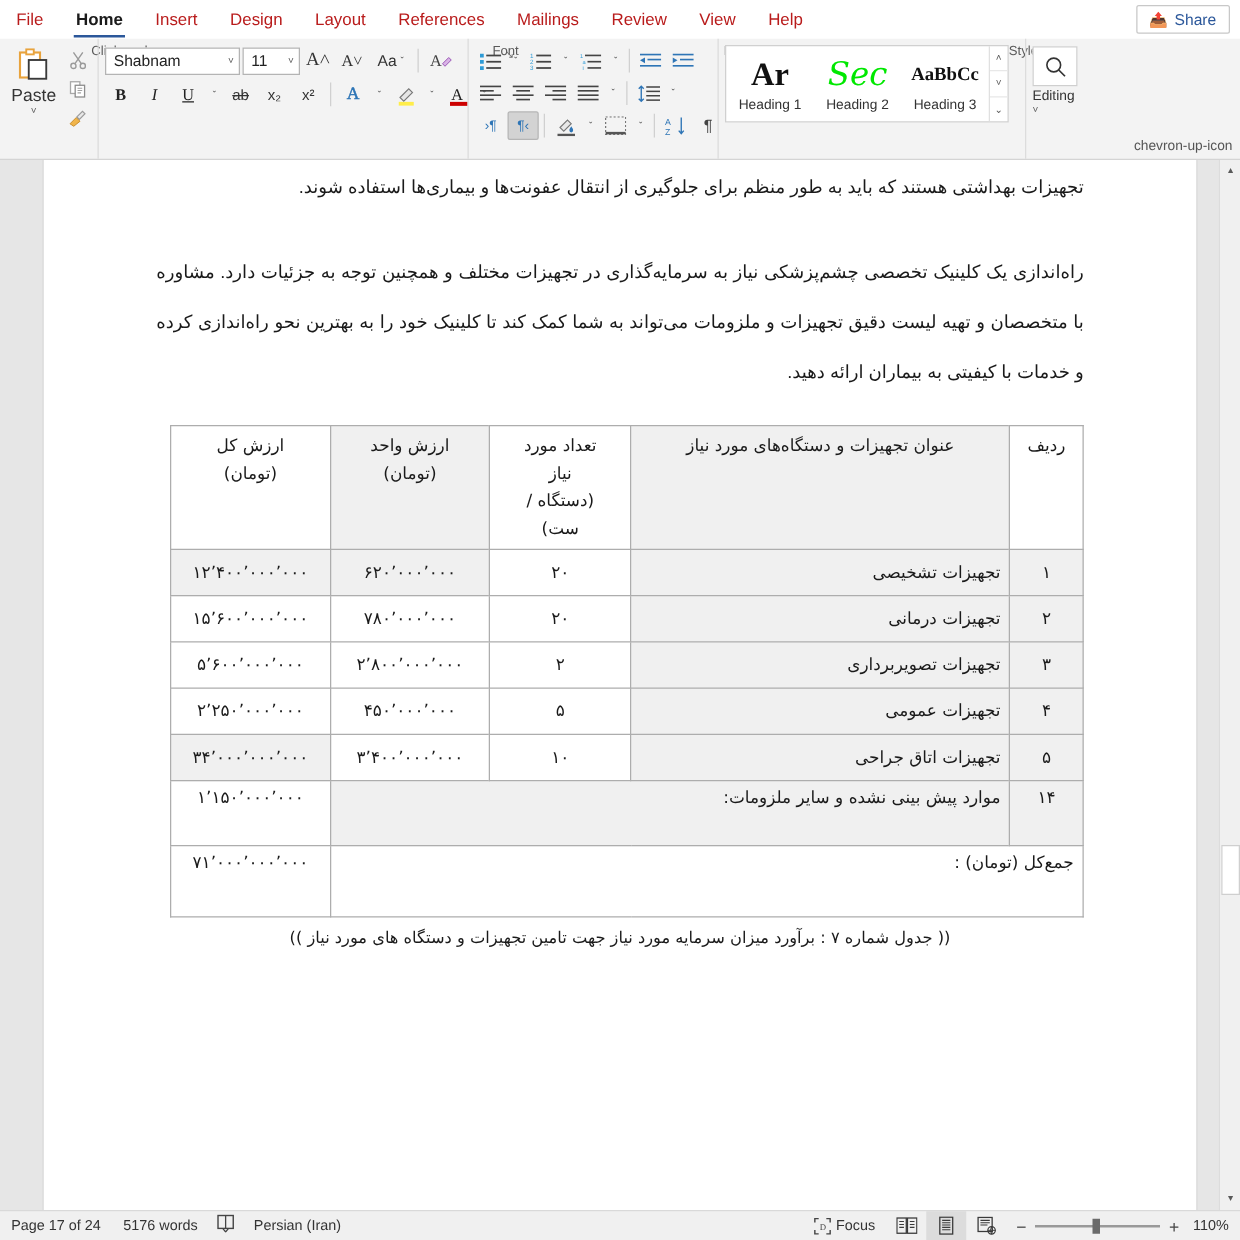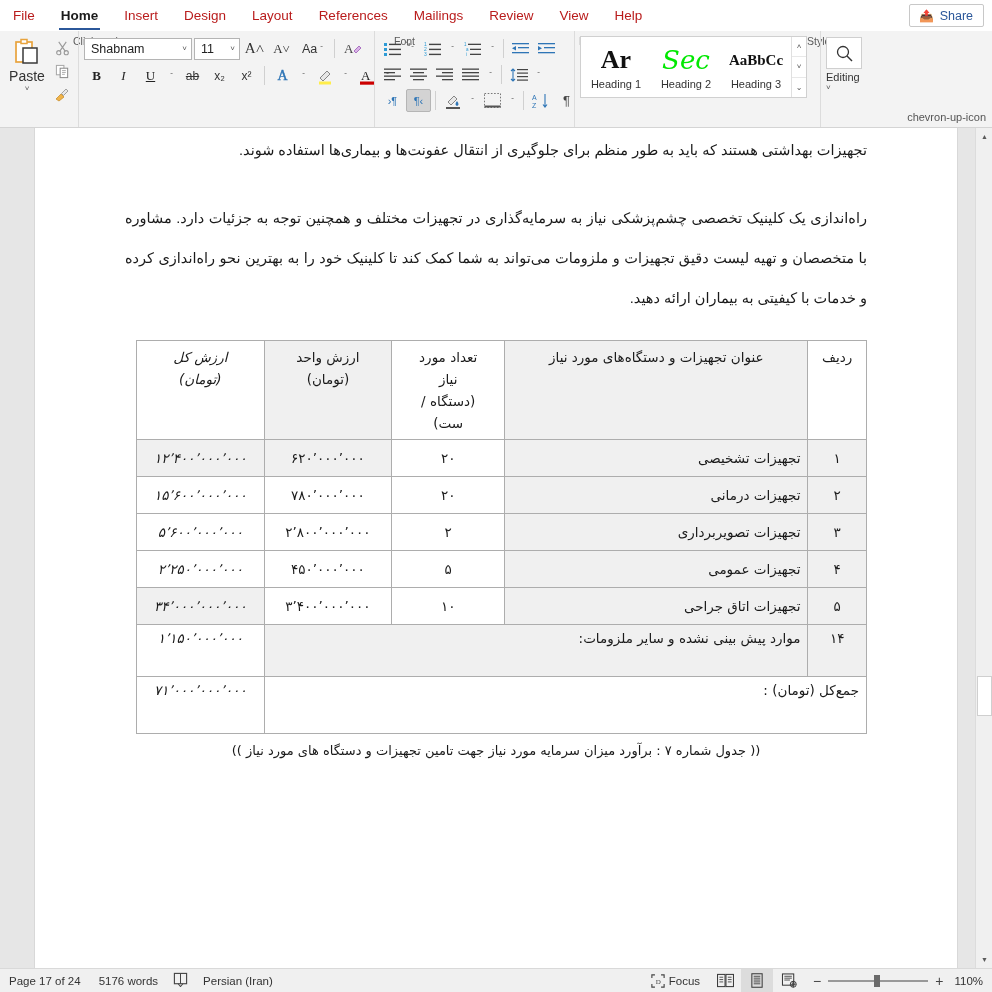--- a/index.html
+++ b/index.html
@@ -149,21 +149,21 @@
   }
   table.doctbl td, table.doctbl th {
     border: 1px solid #adadad; font-weight: normal;
     font-size: 13.5px; color: #1a1a1a; padding: 5px 7px;
     font-family: "DejaVu Sans", sans-serif; vertical-align: top;
   }
   .c-radif  { width: 56px;  text-align: center; }
   .c-title  { width: 290px; text-align: right; }
   .c-count  { width: 108px; text-align: center; }
   .c-unit   { width: 122px; text-align: center; }
-  .c-total  { width: 122px; text-align: center; font-style: italic; }
+  .c-total  { width: 122px; text-align: center; }
   .shade { background: #f0f0f0; }
   .hdr-row td { height: 98px; line-height: 22px; text-align: center; }
   .hdr-row td.c-title { vertical-align: top; text-align: center; }
   .data-row td { height: 37px; line-height: 26px; }
   .misc-row td { height: 52px; }
   .sum-row td { height: 57px; text-align: right; }
   .sum-row td.c-total { text-align: center; }
   .caption {
     font-size: 13px; color: #1a1a1a; text-align: center; margin-top: 9px;
     direction: rtl; font-family: "DejaVu Sans", sans-serif;

